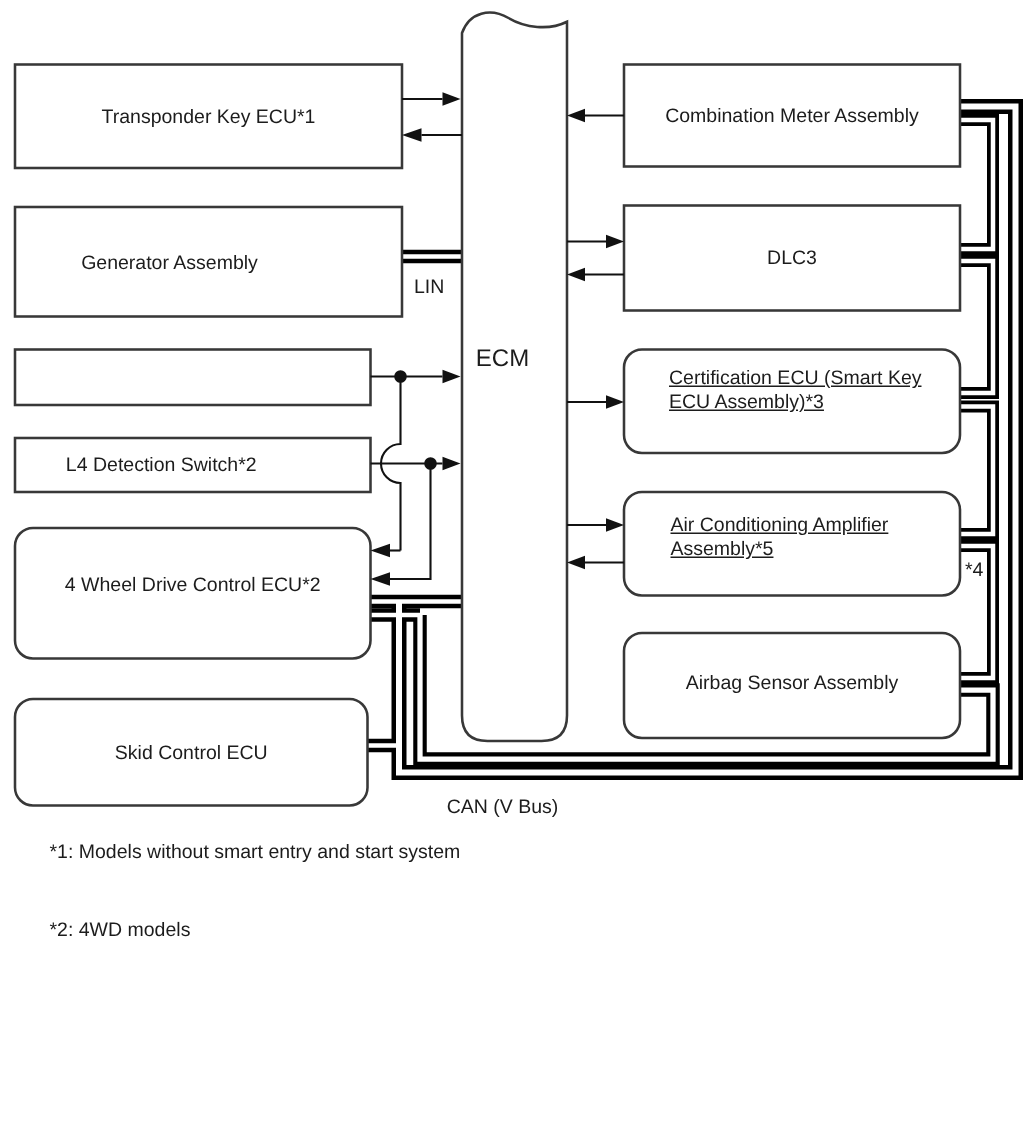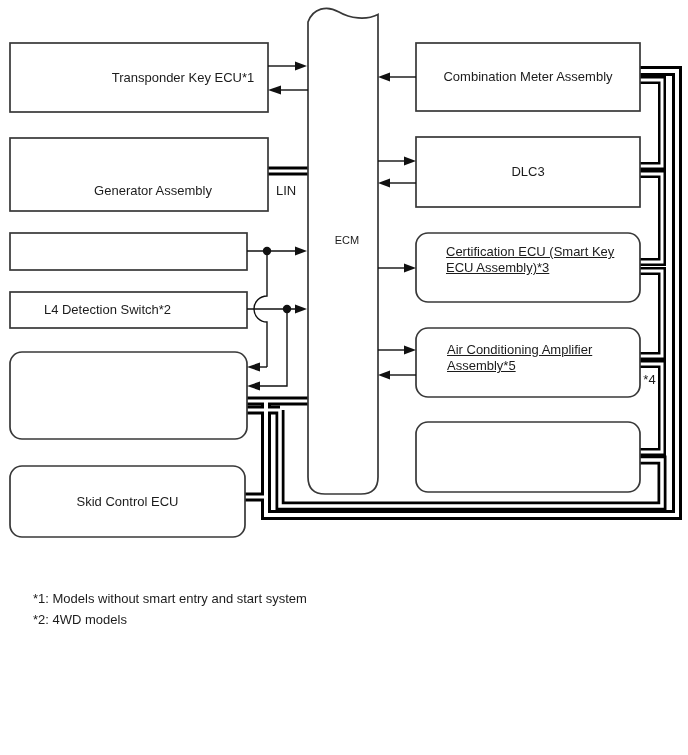--- a/index.html
+++ b/index.html
@@ -108,42 +108,45 @@
       <path class="thin" d="M378,268 H404"></path>
       <polygon class="head" points="416,268 404,263.5 404,272.5"></polygon>
 
       <path class="thin" d="M378,350 H404"></path>
       <polygon class="head" points="416,350 404,345.5 404,354.5"></polygon>
       <path class="thin" d="M416,375 H390"></path>
       <polygon class="head" points="378,375 390,370.5 390,379.5"></polygon>
     </g>
   </svg>
 
-  <div class="lbl boxlbl" style="left:10px;top:43px;width:258px;height:69px;padding-left:44px;">Transponder Key ECU*1</div>
+  <div class="lbl boxlbl" style="left:10px;top:43px;width:258px;height:69px;">Transponder Key ECU*1</div>
 
-  <div class="lbl boxlbl" style="left:10px;top:154px;width:206px;height:73px;padding-left:40px;">Generator Assembly</div>
+  <div class="lbl boxlbl" style="left:10px;top:138px;width:206px;height:73px;">Generator Assembly</div>
 
 
   <div class="lbl boxlbl" style="left:10px;top:292px;width:195px;height:36px;">L4 Detection Switch*2</div>
 
+  <div class="lbl boxlbl" style="left:10px;top:352px;width:237px;height:76px;">4 Wheel Drive Control ECU*2</div>
 
   <div class="lbl boxlbl" style="left:416px;top:43px;width:224px;height:68px;">Combination Meter Assembly</div>
 
   <div class="lbl boxlbl" style="left:10px;top:466px;width:235px;height:71px;">Skid Control ECU</div>
 
   <div class="lbl boxlbl" style="left:416px;top:137px;width:224px;height:70px;">DLC3</div>
 
   <div class="lbl leftlbl" style="left:446px;top:244px;width:190px;">Certification ECU (Smart Key ECU Assembly)*3</div>
 
   <div class="lbl leftlbl" style="left:447px;top:342px;width:190px;">Air Conditioning Amplifier Assembly*5</div>
 
+  <div class="lbl boxlbl" style="left:416px;top:422px;width:224px;height:66px;">Airbag Sensor Assembly</div>
 
-  <div class="lbl" style="left:307px;top:232px;width:56px;text-align:center;font-size:11px;margin-left:12px;">ECM</div>
+  <div class="lbl" style="left:307px;top:232px;width:56px;text-align:center;font-size:16px;">ECM</div>
 
   <div class="lbl" style="left:276px;top:183px;width:24px;">LIN</div>
 
+  <div class="lbl" style="left:270px;top:530px;width:130px;text-align:center;">CAN (V Bus)</div>
 
   <div class="lbl" style="left:641px;top:372px;width:17px;text-align:center;">*4</div>
 
-  <div class="lbl" style="left:33px;top:591px;">*1: Models without smart entry and start system</div>
+  <div class="lbl" style="left:33px;top:560px;">*1: Models without smart entry and start system</div>
   <div class="lbl" style="left:33px;top:612px;">*2: 4WD models</div>
 
 </div>
 
 </body></html>

